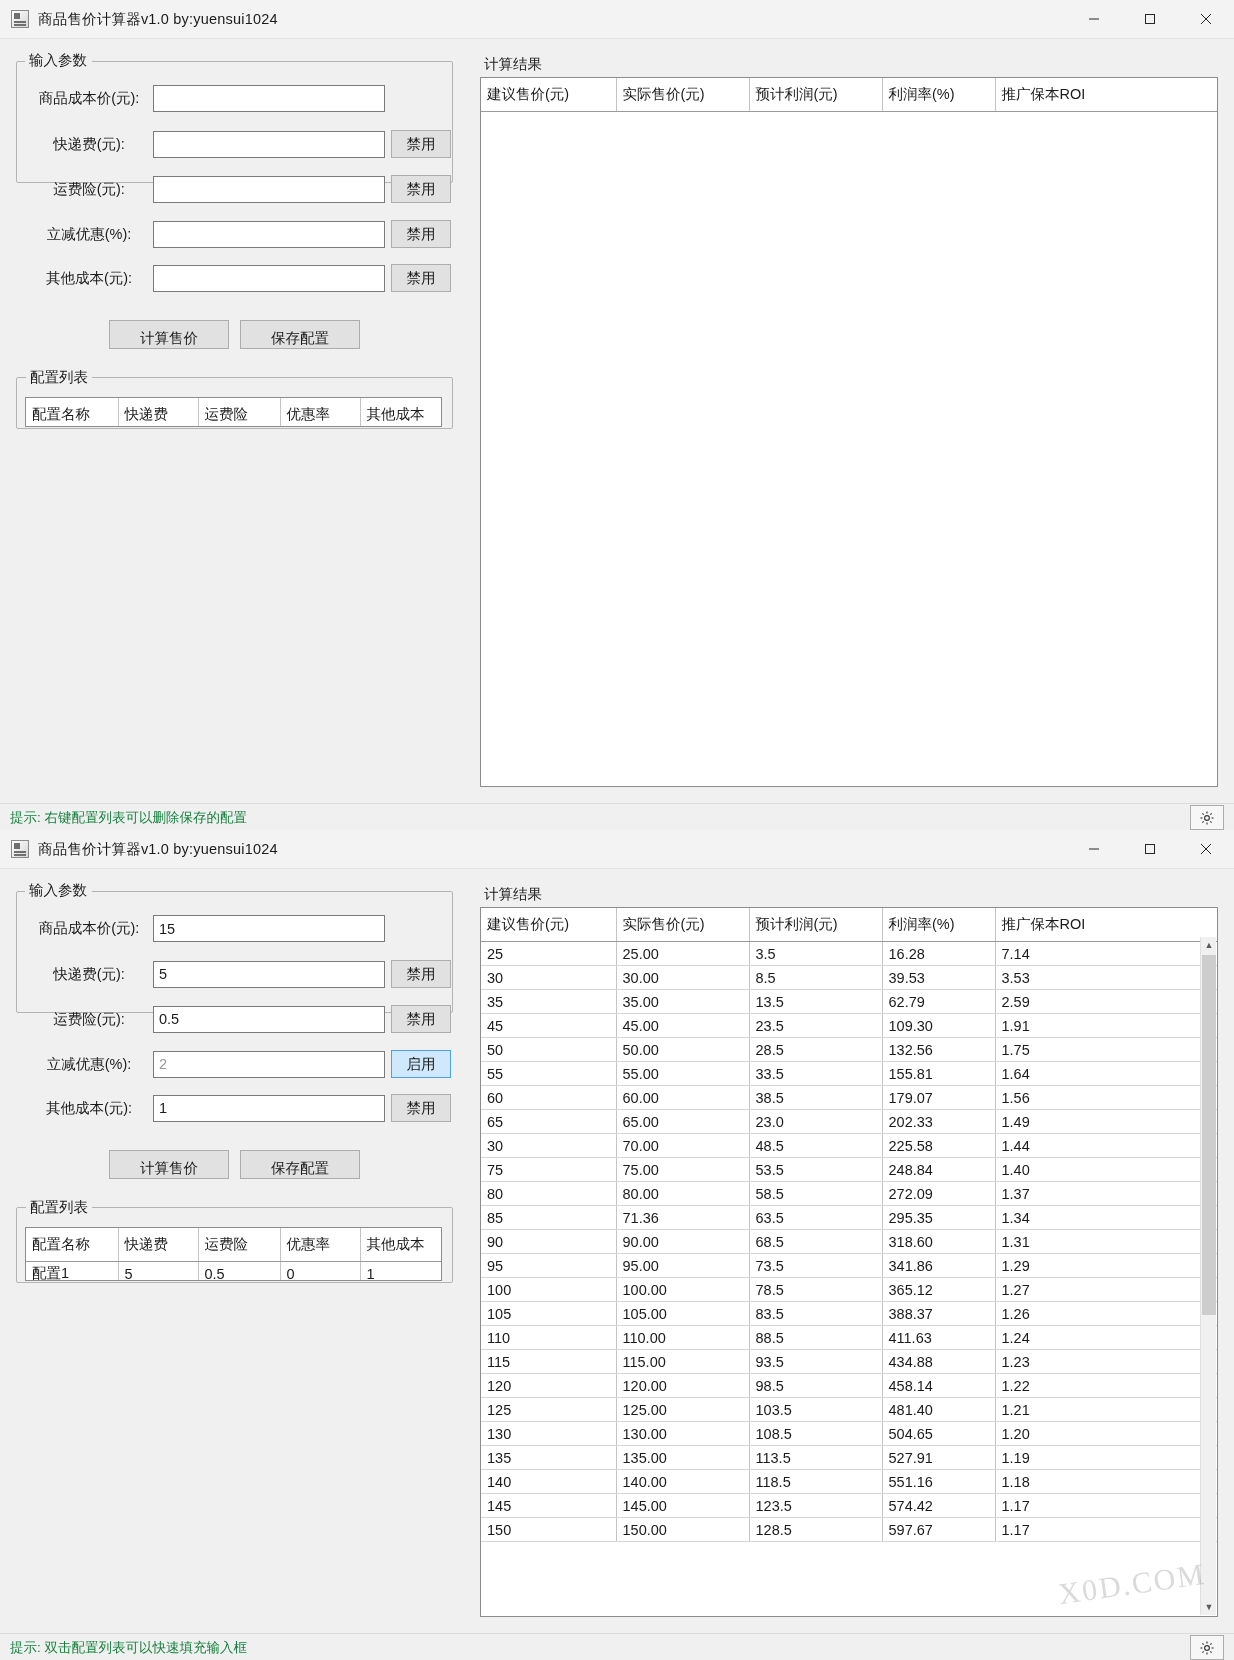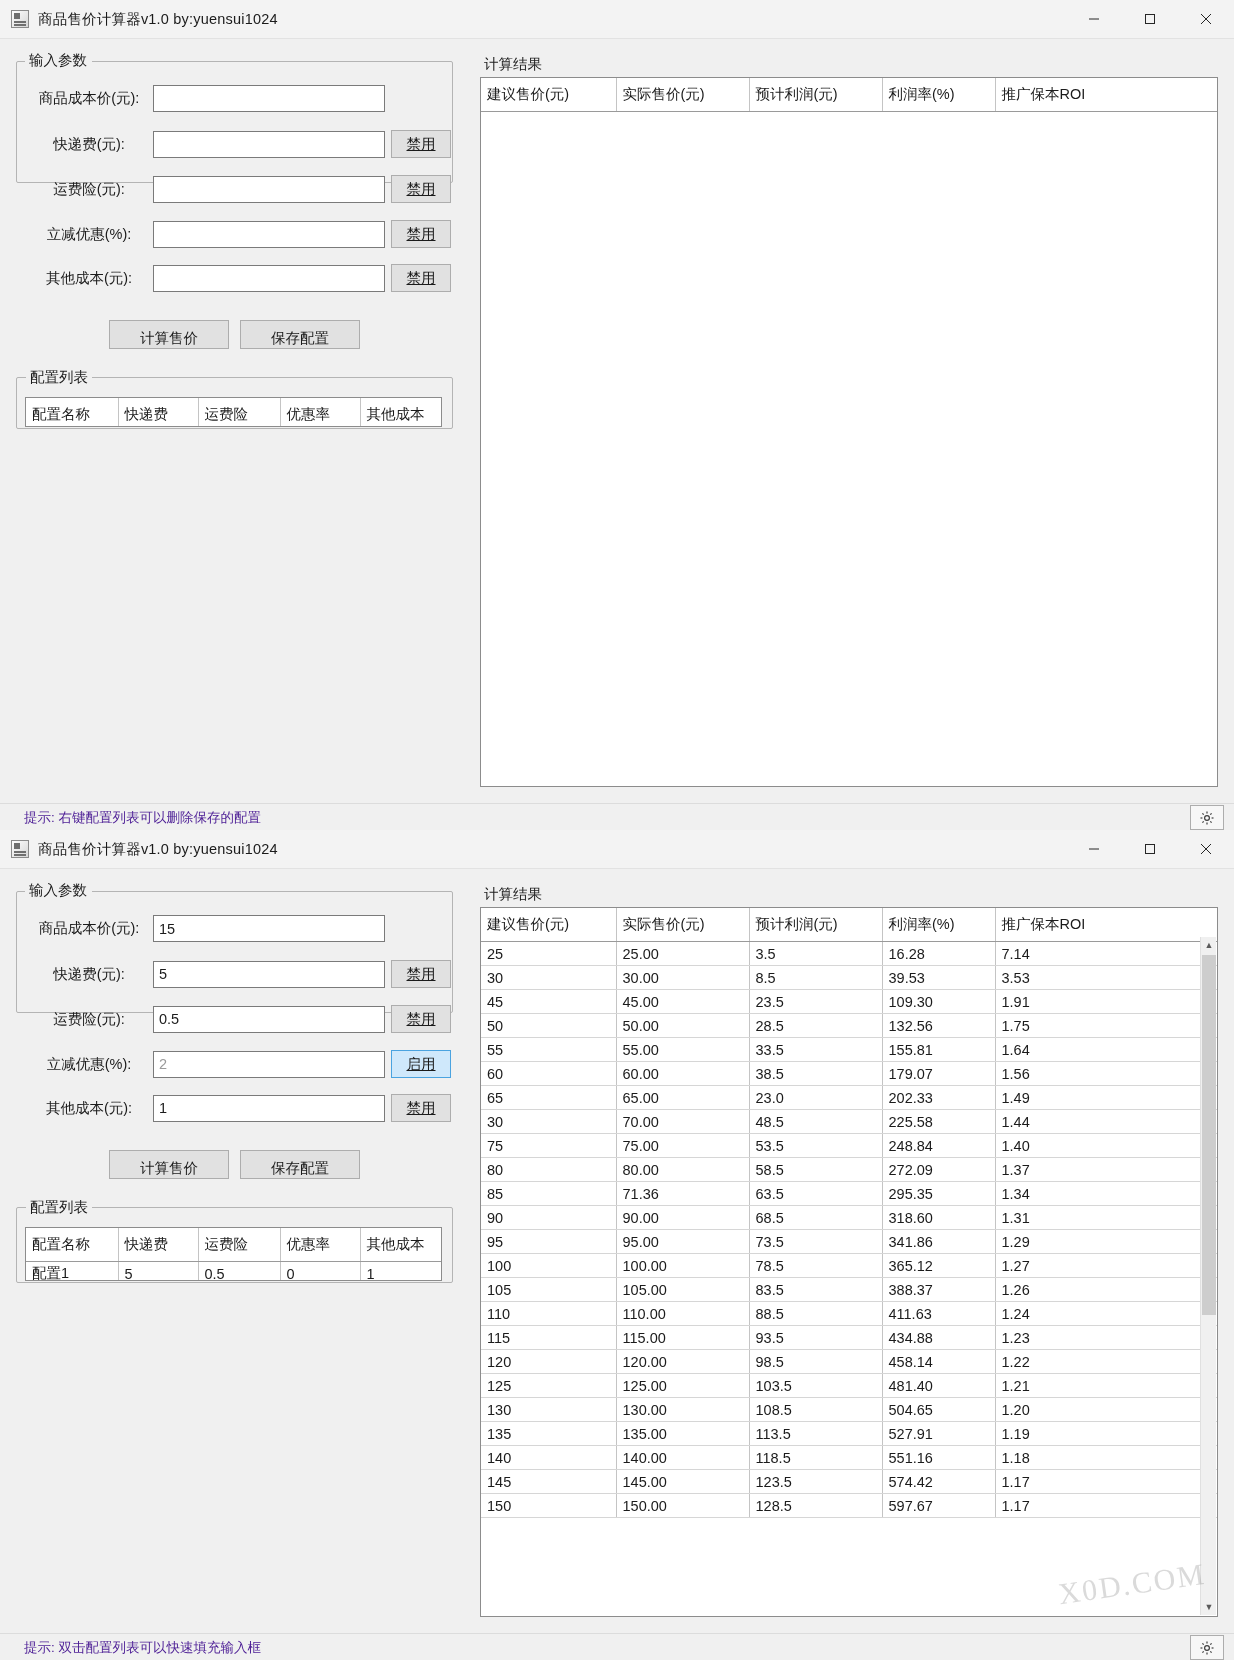--- a/index.html
+++ b/index.html
@@ -83,22 +83,22 @@
   .statusbar {
     height: 28px;
     background: #f0f0f0;
     border-top: 1px solid #dcdcdc;
     display: flex;
     align-items: center;
     position: relative;
   }
   .status-text {
     font-size: 13.5px;
-    color: #4c1d95;
-    margin-left: 24px;
+    color: #15803d;
+    margin-left: 10px;
   }
   .gear-btn {
     position: absolute;
     right: 10px;
     top: 1px;
     width: 34px;
     height: 25px;
     border: 1px solid #adadad;
     background: #f7f7f7;
     display: flex;
@@ -163,21 +163,20 @@
     height: 28px;
     margin-left: 6px;
     border: 1px solid #adadad;
     background: #e1e1e1;
     font-size: 14.5px;
     color: #1b1b1b;
     font-family: "Liberation Sans", sans-serif;
     box-sizing: border-box;
     cursor: default;
     padding: 0;
-    text-decoration: underline;
   }
   .side-btn.enabled {
     background: #cfe8fb;
     border: 1px solid #4aa3e0;
   }
   .action-btn {
     width: 120px;
     height: 29px;
     border: 1px solid #adadad;
     background: #e1e1e1;
@@ -525,20 +524,27 @@
               <td>7.14</td>
             </tr>
             <tr>
               <td>30</td>
               <td>30.00</td>
               <td>8.5</td>
               <td>39.53</td>
               <td>3.53</td>
             </tr>
             <tr>
+              <td>35</td>
+              <td>35.00</td>
+              <td>13.5</td>
+              <td>62.79</td>
+              <td>2.59</td>
+            </tr>
+            <tr>
               <td>45</td>
               <td>45.00</td>
               <td>23.5</td>
               <td>109.30</td>
               <td>1.91</td>
             </tr>
             <tr>
               <td>50</td>
               <td>50.00</td>
               <td>28.5</td>

